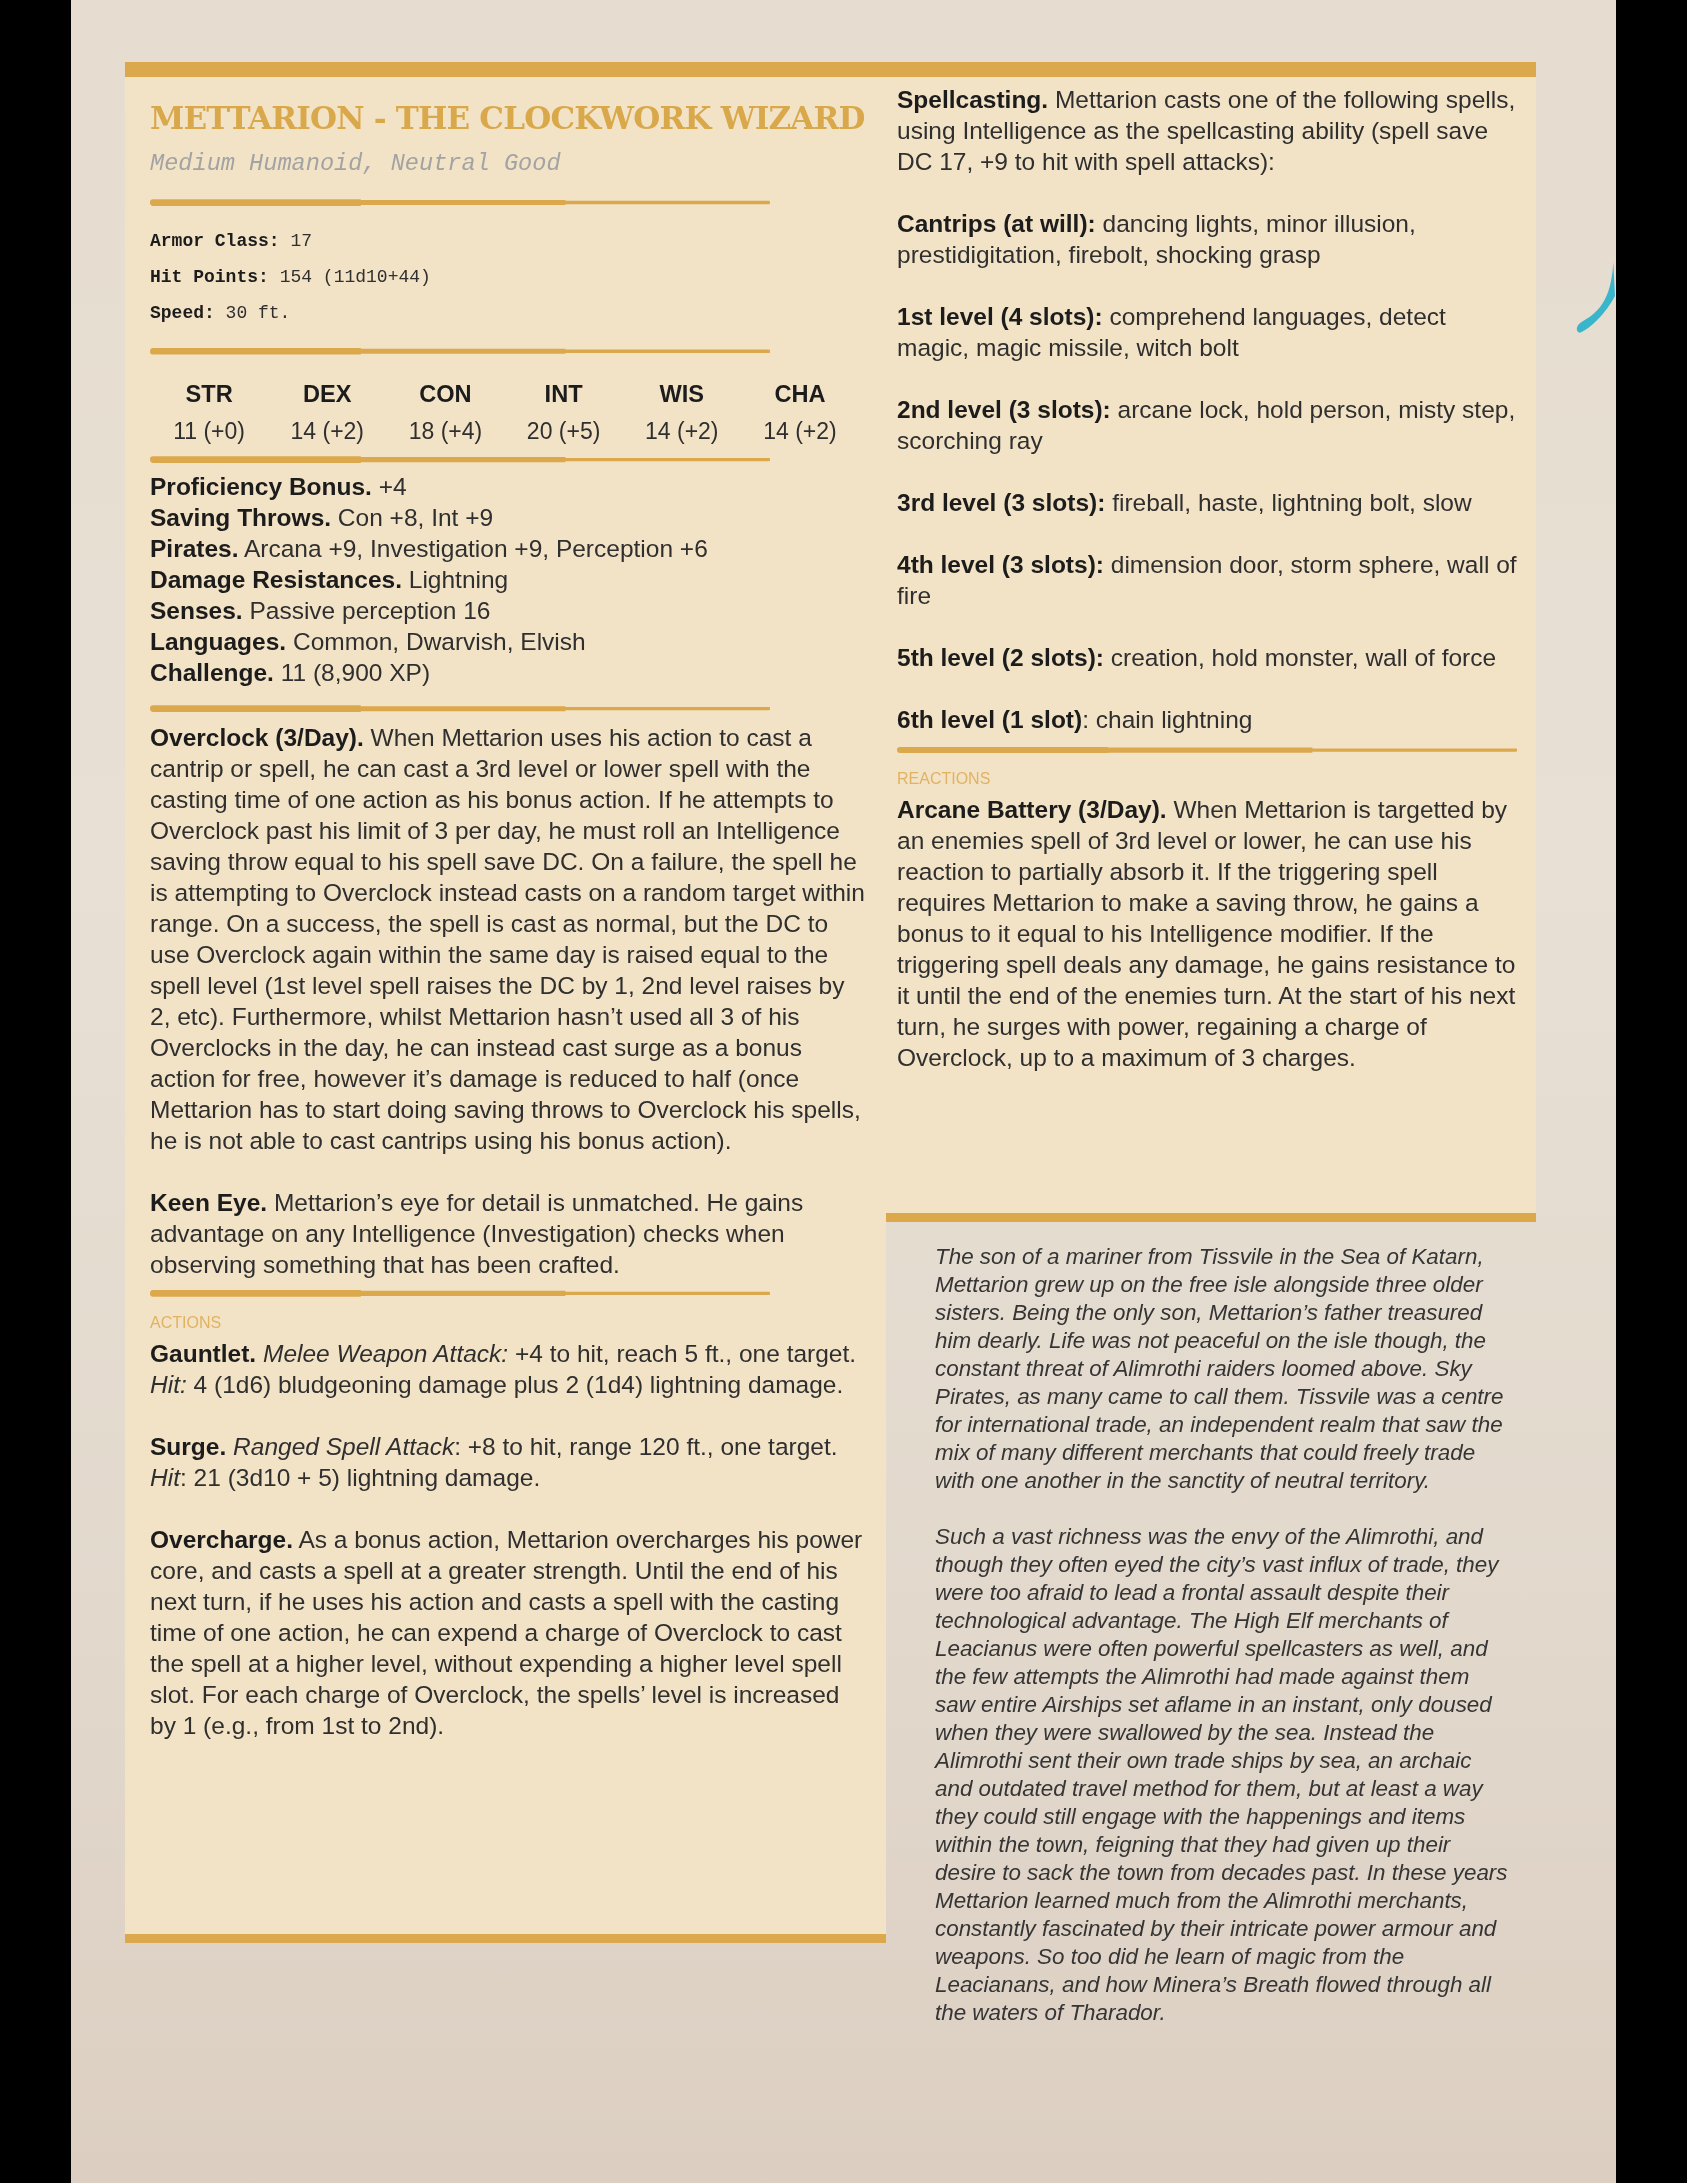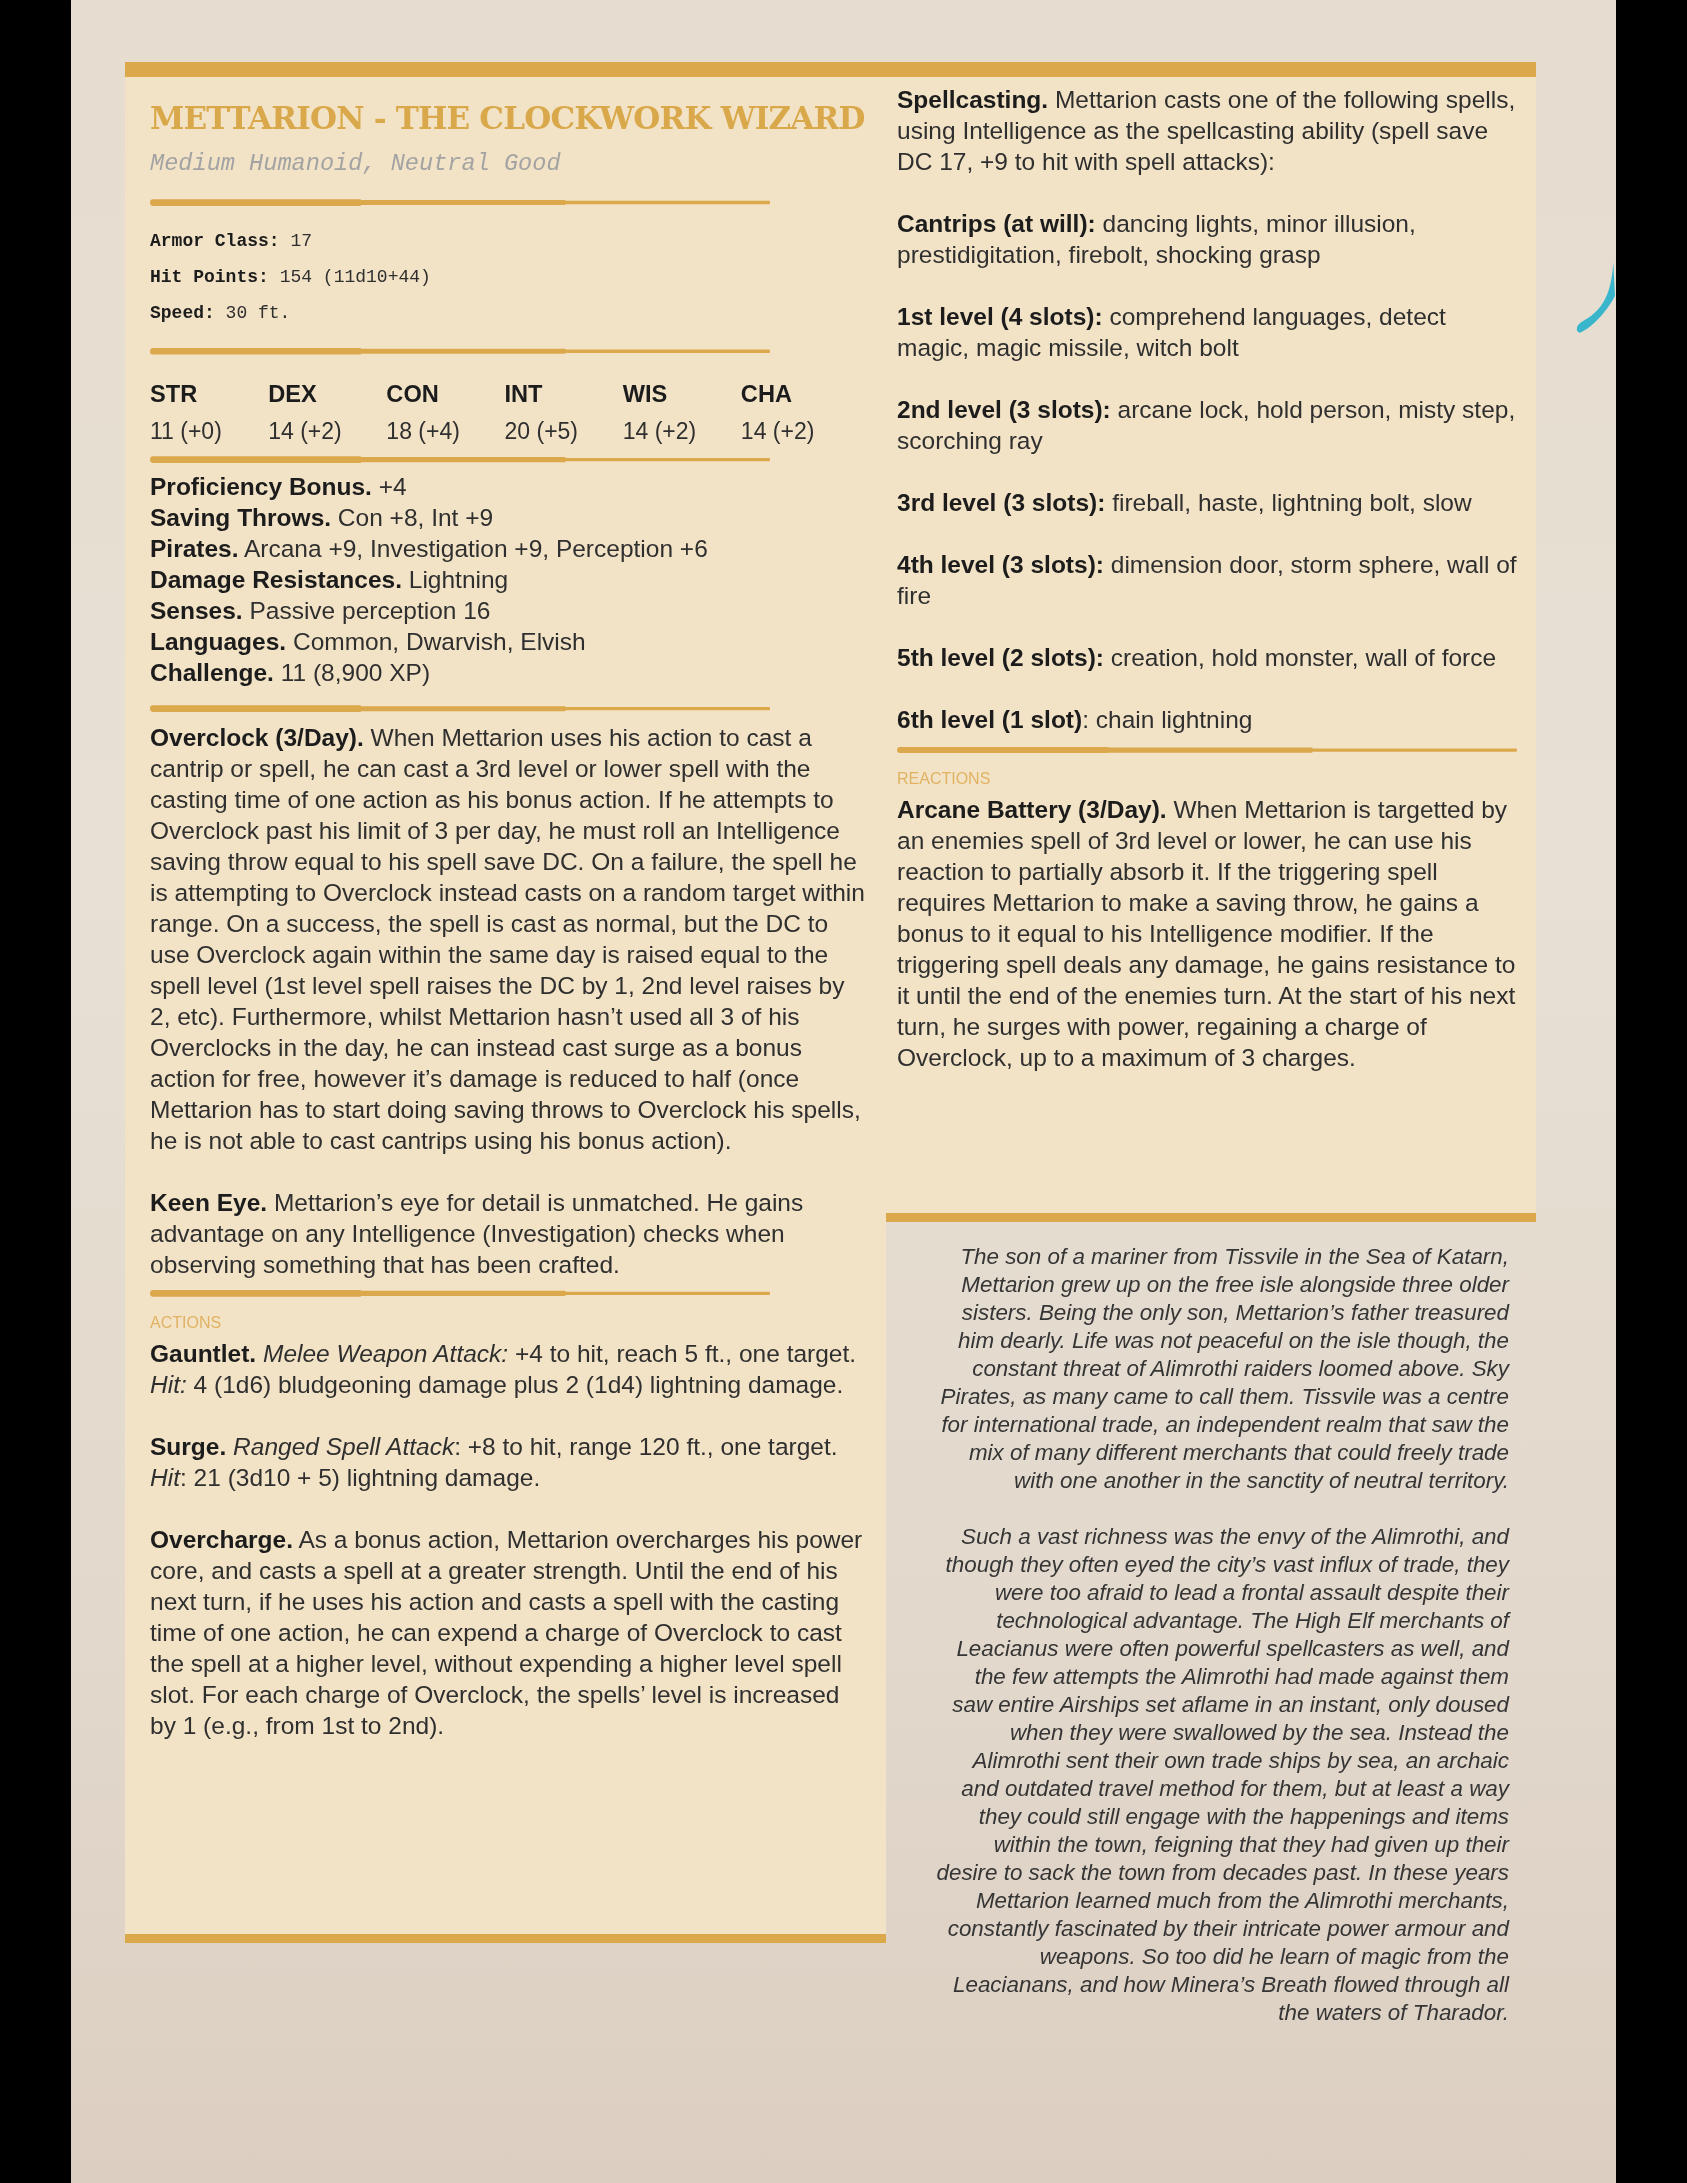--- a/index.html
+++ b/index.html
@@ -53,31 +53,30 @@
     border-radius: 3.4px;
   }
   .body-text {
     font-family: "Liberation Sans", sans-serif; font-size: 24.5px; color: #2f2f2f; line-height: 31px;
   }
   .body-text b { color: #1c1c1c; }
   .prop { font-family: Liberation Mono, monospace; font-size: 18px; color: #2f2f2f; line-height: 36px; }
   .prop-tight { font-family: "Liberation Sans", sans-serif; font-size: 24.5px; color: #2f2f2f; line-height: 31px; }
   .label { font-weight: bold; color: #1c1c1c; }
   .abilities { display: flex; width: 709px; margin-left: 0; }
-  .ability { width: 123px; text-align: left; }
+  .ability { width: 123px; text-align: center; }
   .ability-name { font-family: "Liberation Sans", sans-serif; font-weight: bold; font-size: 23.6px; color: #1c1c1c; line-height: 37px; }
   .ability-val { font-family: "Liberation Sans", sans-serif; font-size: 23px; color: #2f2f2f; line-height: 37px; }
   .section-head {
     font-family: "Liberation Sans", sans-serif; color: #e0b262; font-size: 16px; line-height: 31px;
   }
   .lore {
     position: absolute; left: 935px; top: 1243px; width: 574px;
     font-family: "Liberation Sans", sans-serif; font-style: italic; font-size: 22.4px; color: #353535;
     line-height: 28px;
-    text-align: right;
   }
   .lore p { margin: 0; }
   .para { margin: 0; }
 </style>
 </head>
 <body>
 
 <div class="page"></div>
 <svg class="splash" viewBox="0 0 50 90">
   <path d="M48 0 C46 30 40 55 12 70 C4 74 2 82 8 84 C20 80 40 60 50 40 Z" fill="#3ab6cc"></path>

